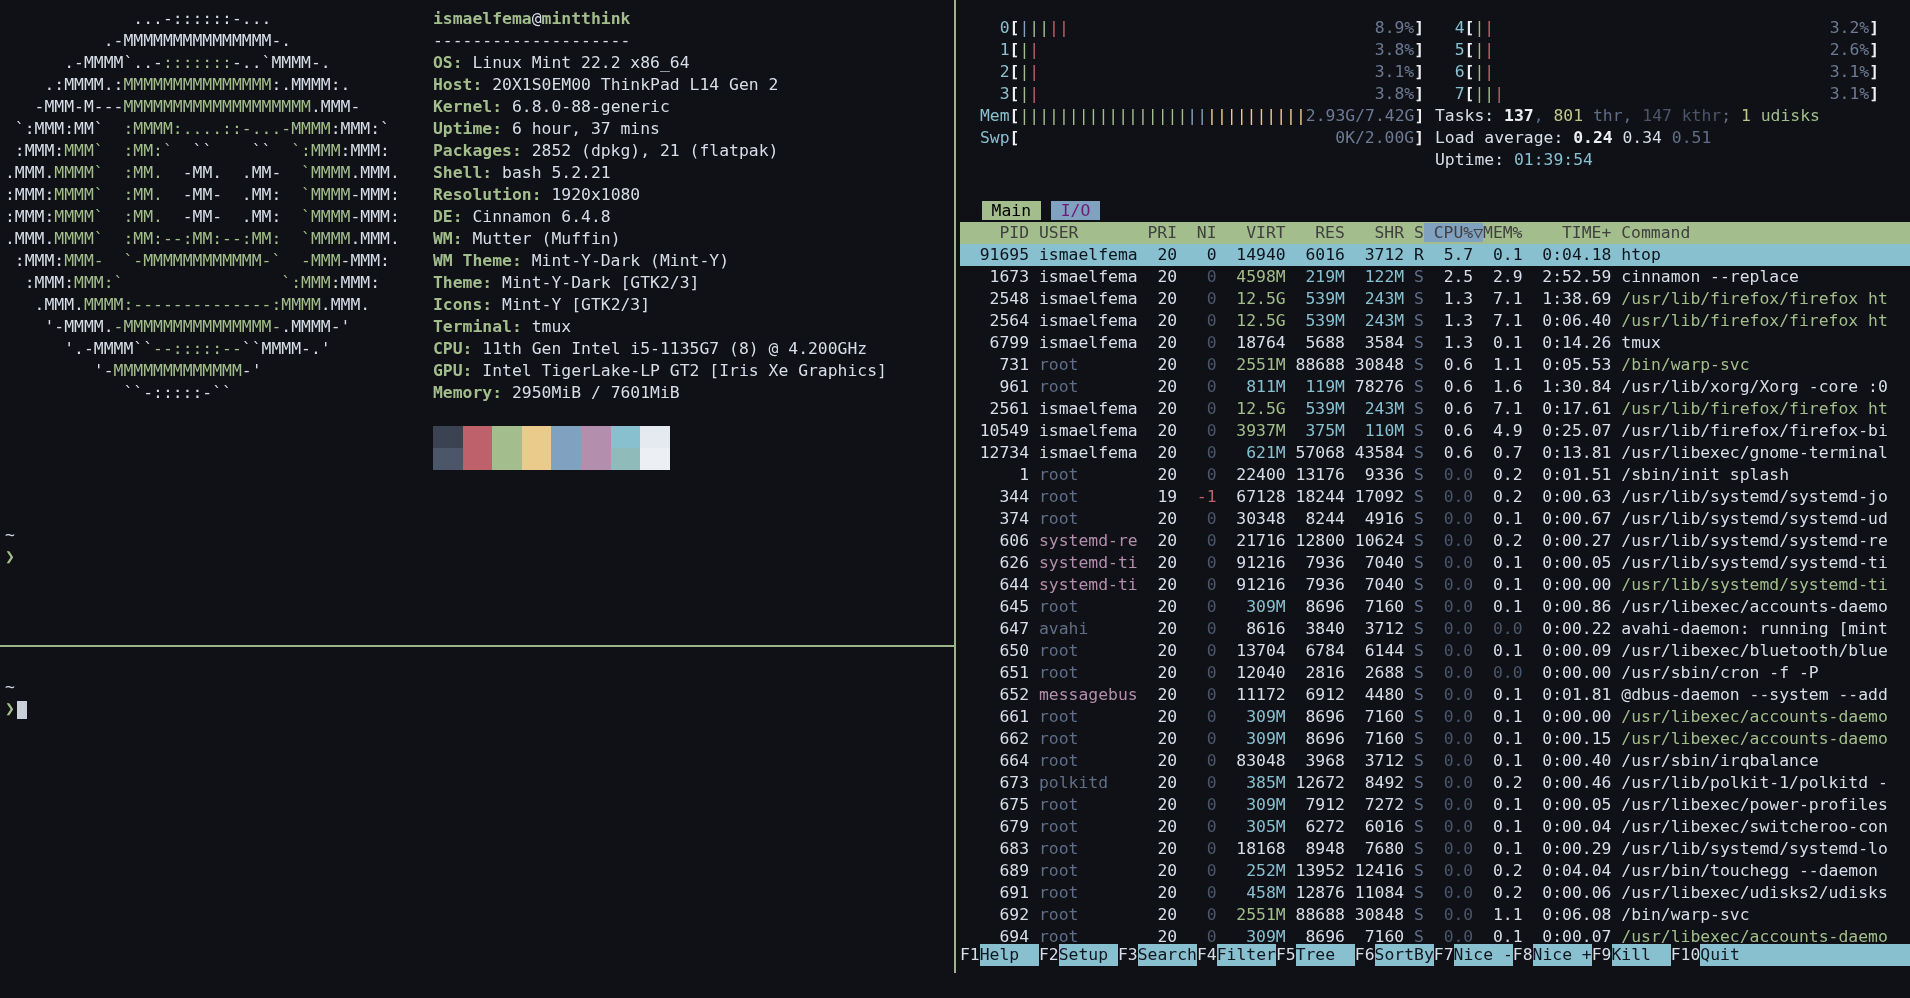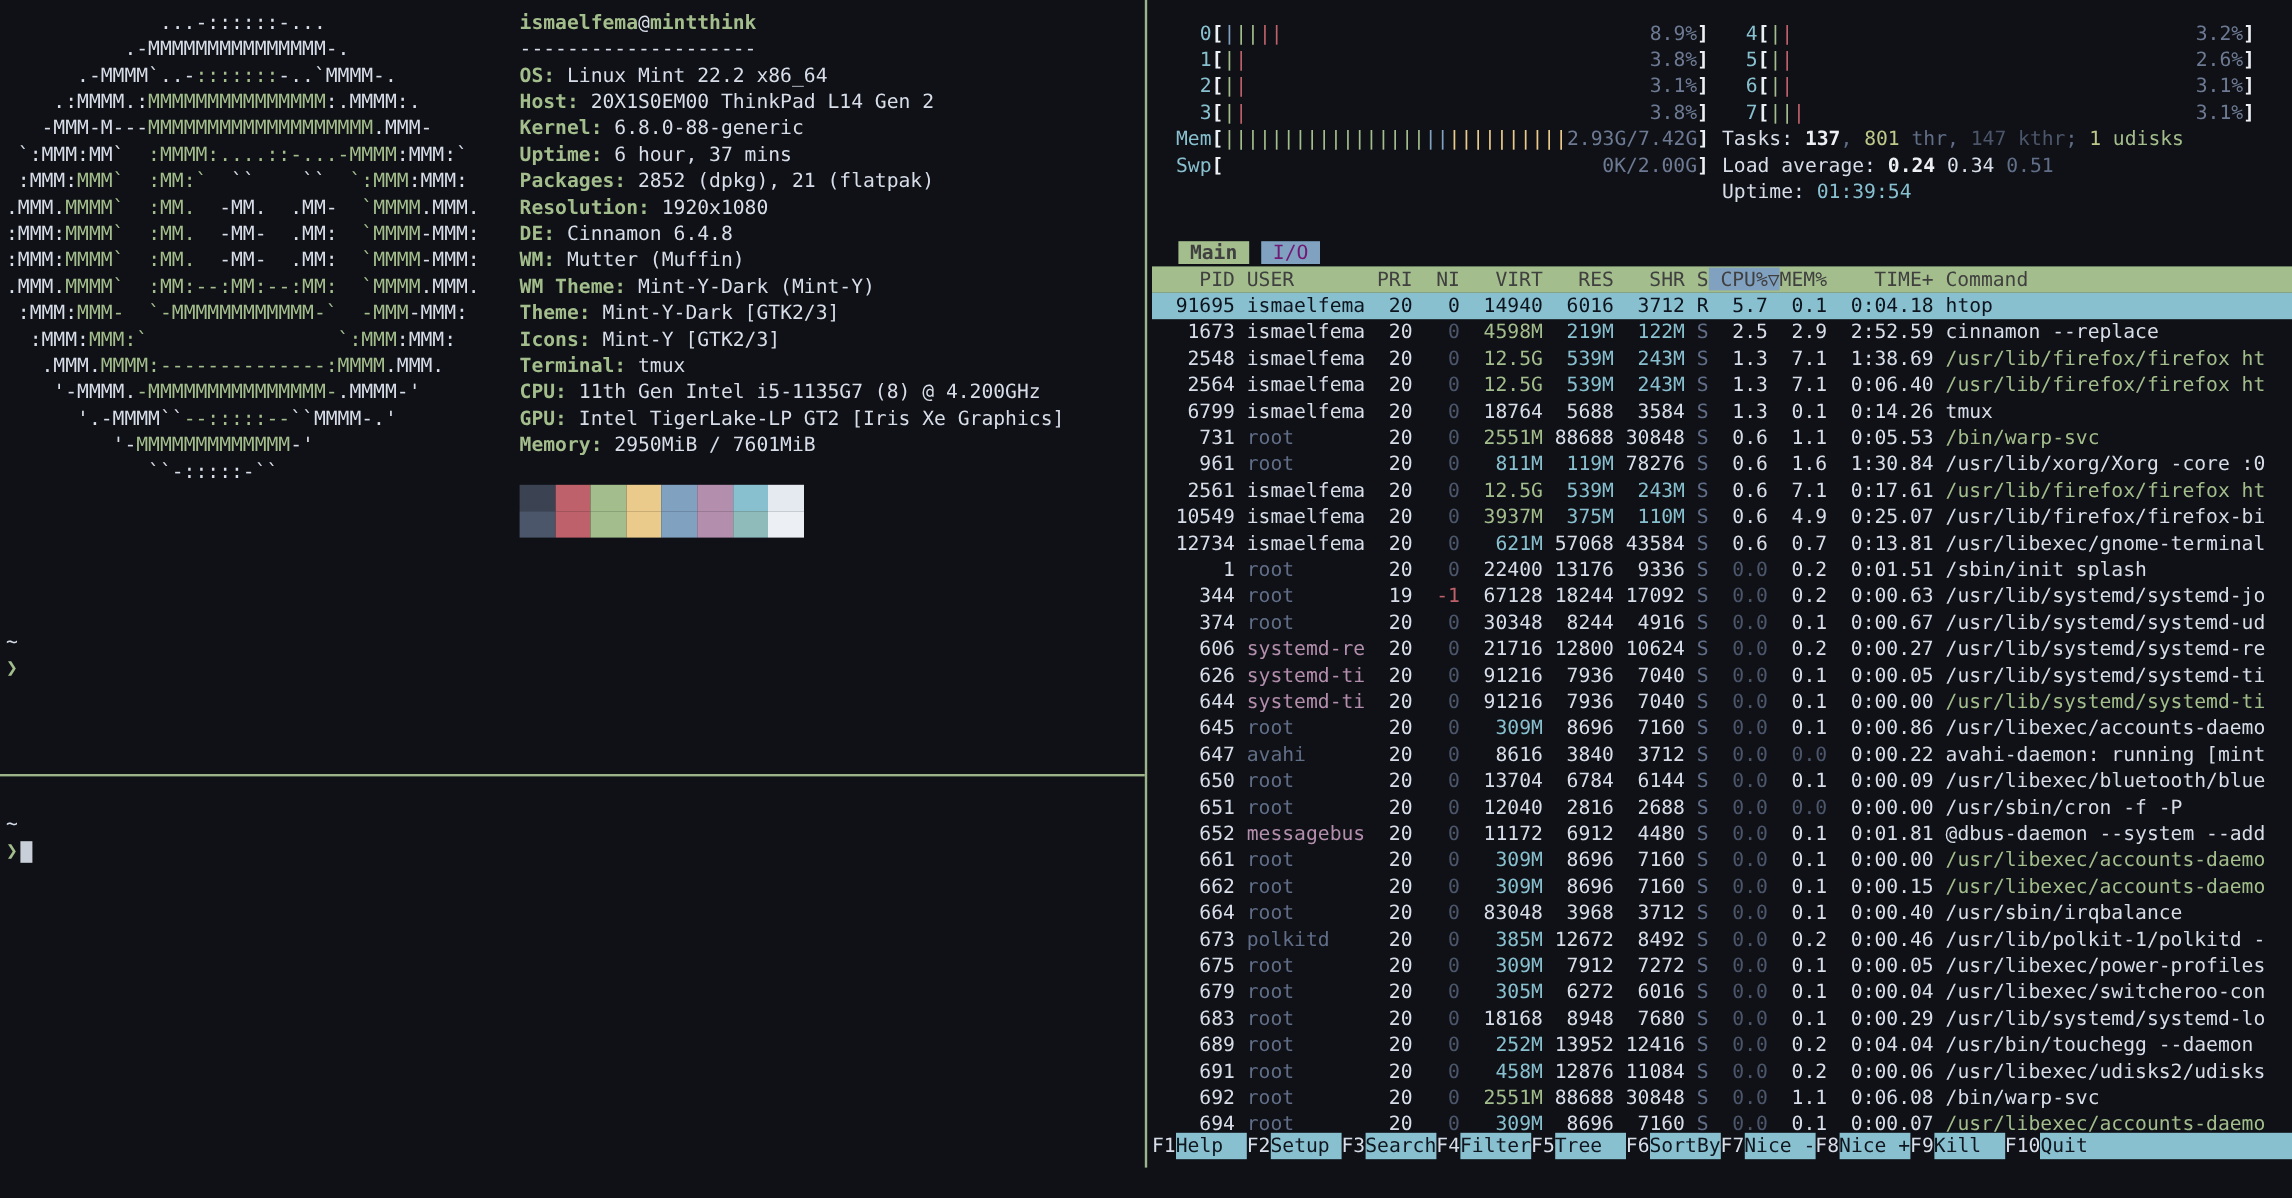--- a/index.html
+++ b/index.html
@@ -20,21 +20,21 @@
   #prompt-top{position:absolute;left:5px;top:524px;}
   #prompt-bottom{position:absolute;left:5px;top:676px;}
   .cursor{display:inline-block;width:9.85px;height:18px;background:#c8cfd9;vertical-align:middle;margin-left:2px;}
   #vdiv{position:absolute;left:954px;top:0;width:2px;height:973px;background:#9db38a;}
   #hdiv{position:absolute;left:0;top:645px;width:954px;height:2px;background:#9db38a;}
   
   #htop{position:absolute;left:960px;top:0;width:950px;height:973px;}
   #mcol1{position:absolute;left:20px;top:17px;}
   #mcol2{position:absolute;left:475px;top:17px;}
   #tabs{position:absolute;left:2px;top:200px;}
-  .tab-active{background:#a3be8c;color:#404040;font-weight:bold;}
+  .tab-active{background:#a3be8c;color:#000000;}
   .tab-inactive{background:#81a1c1;color:#701a75;}
   #hdr{position:absolute;left:0;top:222px;width:950px;background:#a3be8c;color:#404040;white-space:pre;height:22px;}
   #hdr .sortcell{background:#81a1c1;}
   #rows{position:absolute;left:0;top:244px;width:950px;}
   .prow{height:22px;white-space:pre;}
   .prow.sel{background:#88c0d0;}
   .prow.sel span{color:#0d141d !important;font-weight:normal !important;}
   #fbar{position:absolute;left:0;top:944px;width:950px;height:22px;display:flex;white-space:pre;}
   .fk{color:#d8dee9;}
   .fl{background:#88c0d0;color:#10161e;}
@@ -70,20 +70,21 @@
       </div>
     <div id="info">
       <div class="line"><span class="lab">ismaelfema</span><span class="w">@</span><span class="lab">mintthink</span></div>
       <div class="line w">--------------------</div>
       <div id="info-lines">
           <div class="line"><span class="lab">OS:</span><span class="w"> Linux Mint 22.2 x86_64</span></div>
           <div class="line"><span class="lab">Host:</span><span class="w"> 20X1S0EM00 ThinkPad L14 Gen 2</span></div>
           <div class="line"><span class="lab">Kernel:</span><span class="w"> 6.8.0-88-generic</span></div>
           <div class="line"><span class="lab">Uptime:</span><span class="w"> 6 hour, 37 mins</span></div>
           <div class="line"><span class="lab">Packages:</span><span class="w"> 2852 (dpkg), 21 (flatpak)</span></div>
+          <div class="line"><span class="lab">Shell:</span><span class="w"> bash 5.2.21</span></div>
           <div class="line"><span class="lab">Resolution:</span><span class="w"> 1920x1080</span></div>
           <div class="line"><span class="lab">DE:</span><span class="w"> Cinnamon 6.4.8</span></div>
           <div class="line"><span class="lab">WM:</span><span class="w"> Mutter (Muffin)</span></div>
           <div class="line"><span class="lab">WM Theme:</span><span class="w"> Mint-Y-Dark (Mint-Y)</span></div>
           <div class="line"><span class="lab">Theme:</span><span class="w"> Mint-Y-Dark [GTK2/3]</span></div>
           <div class="line"><span class="lab">Icons:</span><span class="w"> Mint-Y [GTK2/3]</span></div>
           <div class="line"><span class="lab">Terminal:</span><span class="w"> tmux</span></div>
           <div class="line"><span class="lab">CPU:</span><span class="w"> 11th Gen Intel i5-1135G7 (8) @ 4.200GHz</span></div>
           <div class="line"><span class="lab">GPU:</span><span class="w"> Intel TigerLake-LP GT2 [Iris Xe Graphics]</span></div>
           <div class="line"><span class="lab">Memory:</span><span class="w"> 2950MiB / 7601MiB</span></div>

